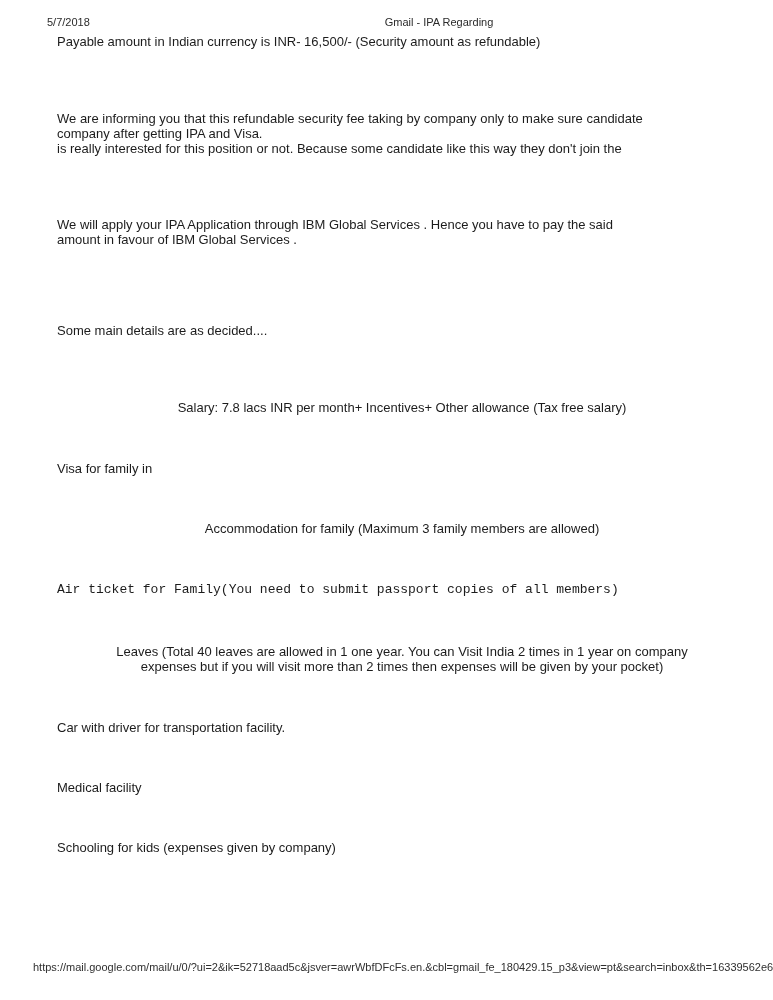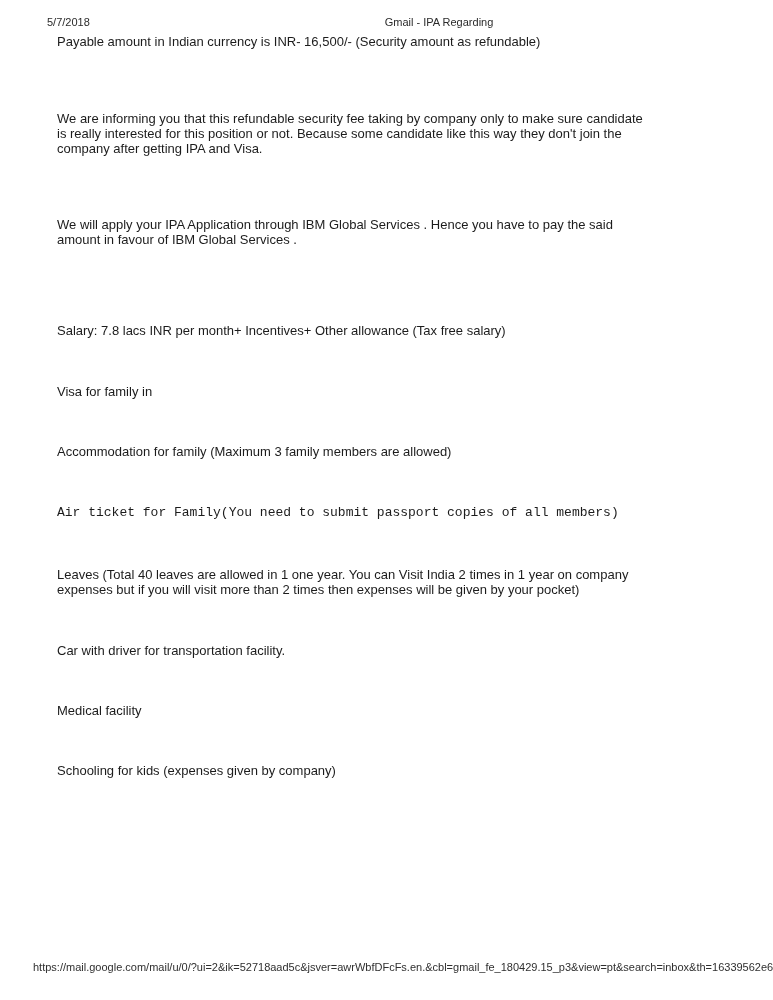--- a/index.html
+++ b/index.html
@@ -55,21 +55,21 @@
     margin: 0 0 46px 0;
     font-size: 13px;
     line-height: 15px;
     color: #1c1c1c;
   }
   .para .line {
     display: block;
     white-space: nowrap;
   }
   .g45 { margin-bottom: 45px; }
-  .g46 { margin-bottom: 46px; }
+  .g46 { margin-bottom: 46px; text-align: center; }
   .g47 { margin-bottom: 47px; font-family: Liberation Mono, monospace; }
   .g61 { margin-bottom: 61px; }
   .g62 { margin-bottom: 62px; }
   .g76 { margin-bottom: 76px; }
   .g0  { margin-bottom: 0; }
   
   .print-footer {
     position: absolute;
     left: 33px;
     top: 961px;
@@ -90,29 +90,32 @@
   </div>
 
   <div class="content">
 
     <p class="para g62">
       <span class="line">Payable amount in Indian currency is INR- 16,500/- (Security amount as refundable)</span>
     </p>
 
     <p class="para g61">
       <span class="line">We are informing you that this refundable security fee taking by company only to make sure candidate</span>
+      <span class="line">company after getting IPA and Visa.</span>
       <span class="line">is really interested for this position or not. Because some candidate like this way they don't join the</span>
-      <span class="line">company after getting IPA and Visa.</span>
     </p>
 
     <p class="para g76">
       <span class="line">We will apply your IPA Application through IBM Global Services . Hence you have to pay the said</span>
       <span class="line">amount in favour of IBM Global Services .</span>
     </p>
 
+    <p class="para g62">
+      <span class="line">Some main details are as decided....</span>
+    </p>
 
     <p class="para g46">
       <span class="line">Salary: 7.8 lacs INR per month+ Incentives+ Other allowance (Tax free salary)</span>
     </p>
 
     <p class="para g45">
       <span class="line">Visa for family in</span>
     </p>
 
     <p class="para g46">

